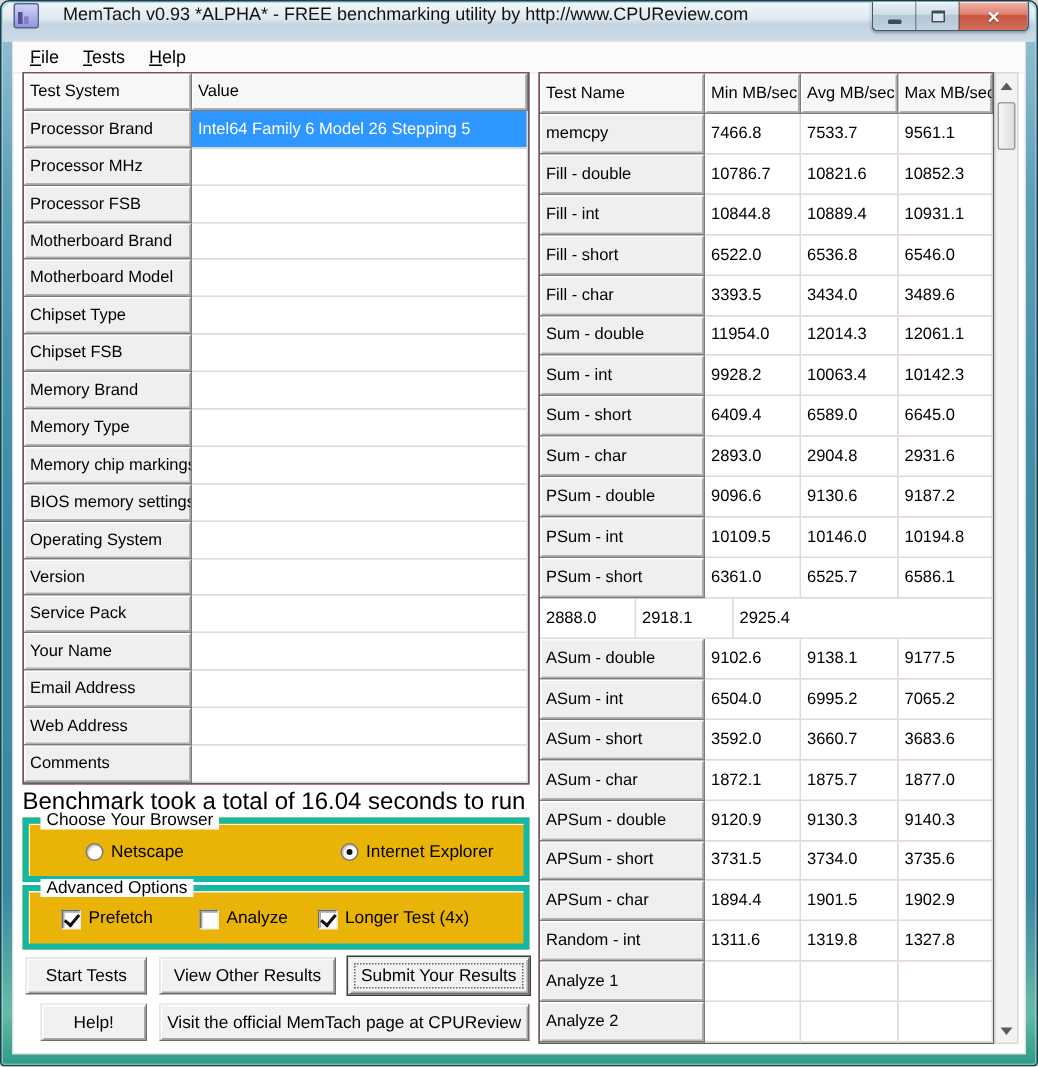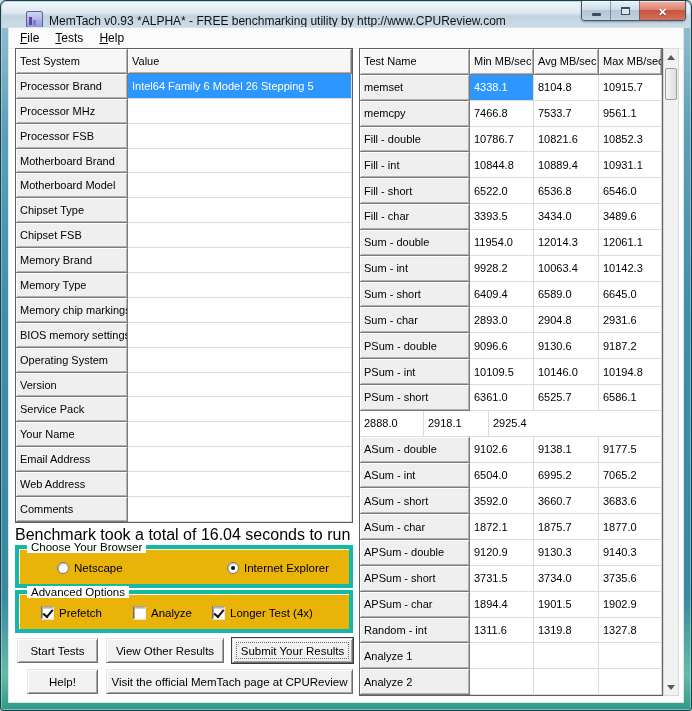--- a/index.html
+++ b/index.html
@@ -3,21 +3,21 @@
 <meta charset="utf-8">
 <style>
   html,body{margin:0;padding:0}
   body{width:692px;height:711px;position:relative;font-family:"Liberation Sans",sans-serif;background:#d7d7d7;overflow:hidden}
   
   .frame{position:absolute;inset:0;border:1px solid #16404e;border-radius:6px 6px 3px 3px;
     background:linear-gradient(180deg,#9cc4d4 0%,#5da0b8 18%,#3f8da8 45%,#3a89a2 84%,#66bba6 95%,#2f9a86 100%);
     box-shadow:inset 0 0 0 1px rgba(255,255,255,.35)}
   .titlebar{position:absolute;top:1px;left:1px;right:1px;height:26px;border-radius:5px 5px 0 0;
     background:linear-gradient(180deg,#f1f6fa 0%,#dfe9f1 40%,#c2d3e0 55%,#cddbe6 100%);
-    display:flex;align-items:flex-end;padding-left:24px;gap:6px;box-sizing:border-box}
+    display:flex;align-items:flex-start;padding-left:7px;gap:16px;box-sizing:border-box}
   .title-text{font-size:12px;color:#111;white-space:nowrap}
   .appicon{width:15px;height:15px;position:relative;flex:none;background:linear-gradient(180deg,#cfd6f2,#8f97d8);border:1px solid #5a5f9e;border-radius:2px}
   .appicon:before{content:"";position:absolute;left:2px;bottom:2px;width:3px;height:8px;background:#5d4a9e}
   .appicon:after{content:"";position:absolute;left:6px;bottom:2px;width:3px;height:5px;background:#8a77c9}
   .capgroup{position:absolute;top:0;right:5px;height:19px;display:flex;border:1px solid #3f5a68;border-top:none;border-radius:0 0 4px 4px;overflow:hidden;box-shadow:0 1px 2px rgba(0,0,0,.3)}
   .cb{display:flex;align-items:center;justify-content:center;box-shadow:inset 0 1px 0 rgba(255,255,255,.65);border-left:1px solid rgba(40,64,80,.45)}
   .cb:first-child{border-left:none}
   .cb.min,.cb.max{width:28px;background:linear-gradient(180deg,#eaf2f8,#cfdde8 45%,#b2c6d5 50%,#c3d3df)}
   .cb.close{width:45px;background:linear-gradient(180deg,#f1b3a7,#e08273 45%,#c8543f 50%,#d2705c)}
   .glyph-min{width:9px;height:3px;background:#3c4c58;margin-top:7px;border-radius:1px}
@@ -181,26 +181,20 @@
       </div>
 
     <div class="grid rgrid" id="rgrid">
         <div class="grow">
           <div class="cell fixed hdr c0">Test Name</div>
           <div class="cell fixed hdr c1">Min MB/sec</div>
           <div class="cell fixed hdr c2">Avg MB/sec</div>
           <div class="cell fixed hdr c3">Max MB/sec</div>
         </div>
         <div class="grow">
-          <div class="cell fixed c0">memset</div>
-          <div class="cell data c1 sel">4338.1</div>
-          <div class="cell data c2">8104.8</div>
-          <div class="cell data c3">10915.7</div>
-        </div>
-        <div class="grow">
           <div class="cell fixed c0">memcpy</div>
           <div class="cell data c1">7466.8</div>
           <div class="cell data c2">7533.7</div>
           <div class="cell data c3">9561.1</div>
         </div>
         <div class="grow">
           <div class="cell fixed c0">Fill - double</div>
           <div class="cell data c1">10786.7</div>
           <div class="cell data c2">10821.6</div>
           <div class="cell data c3">10852.3</div>

